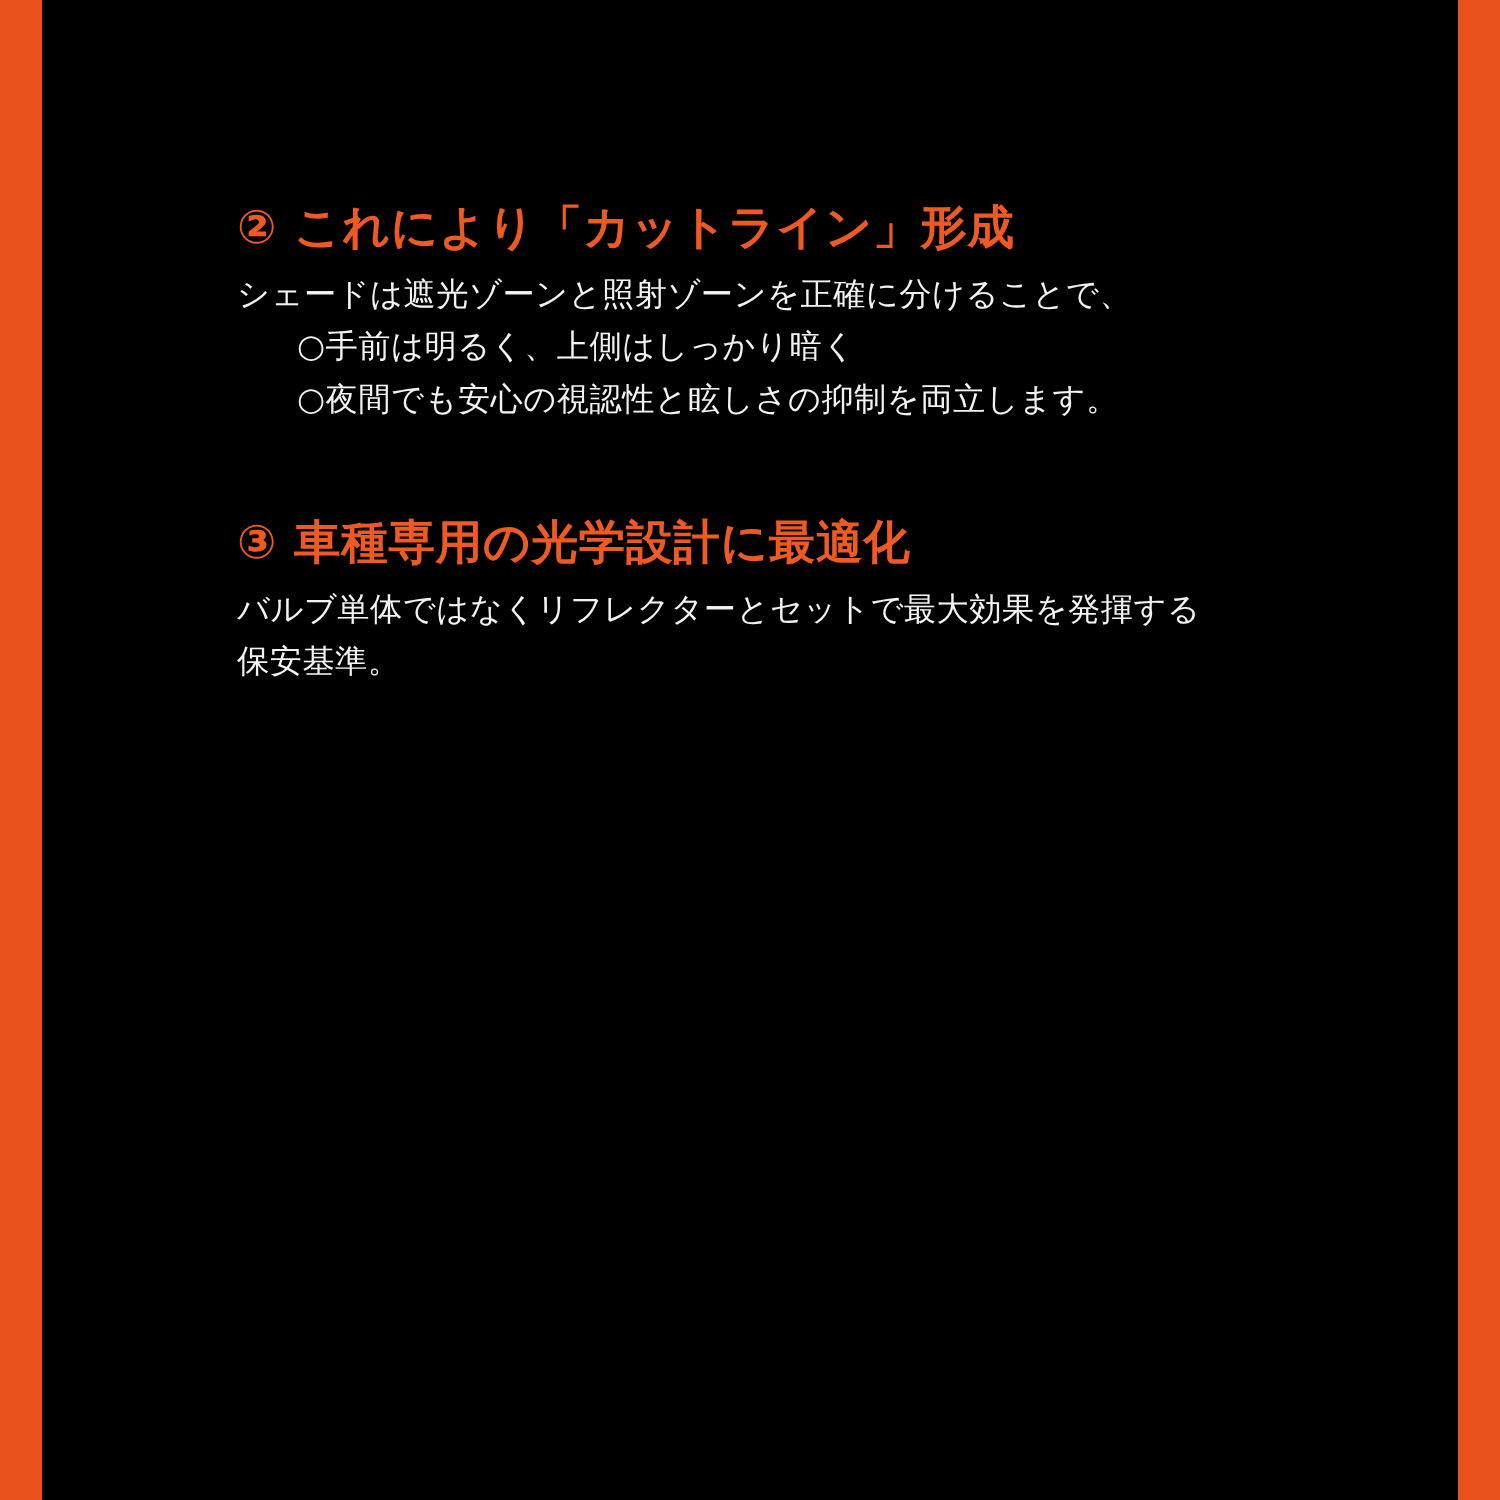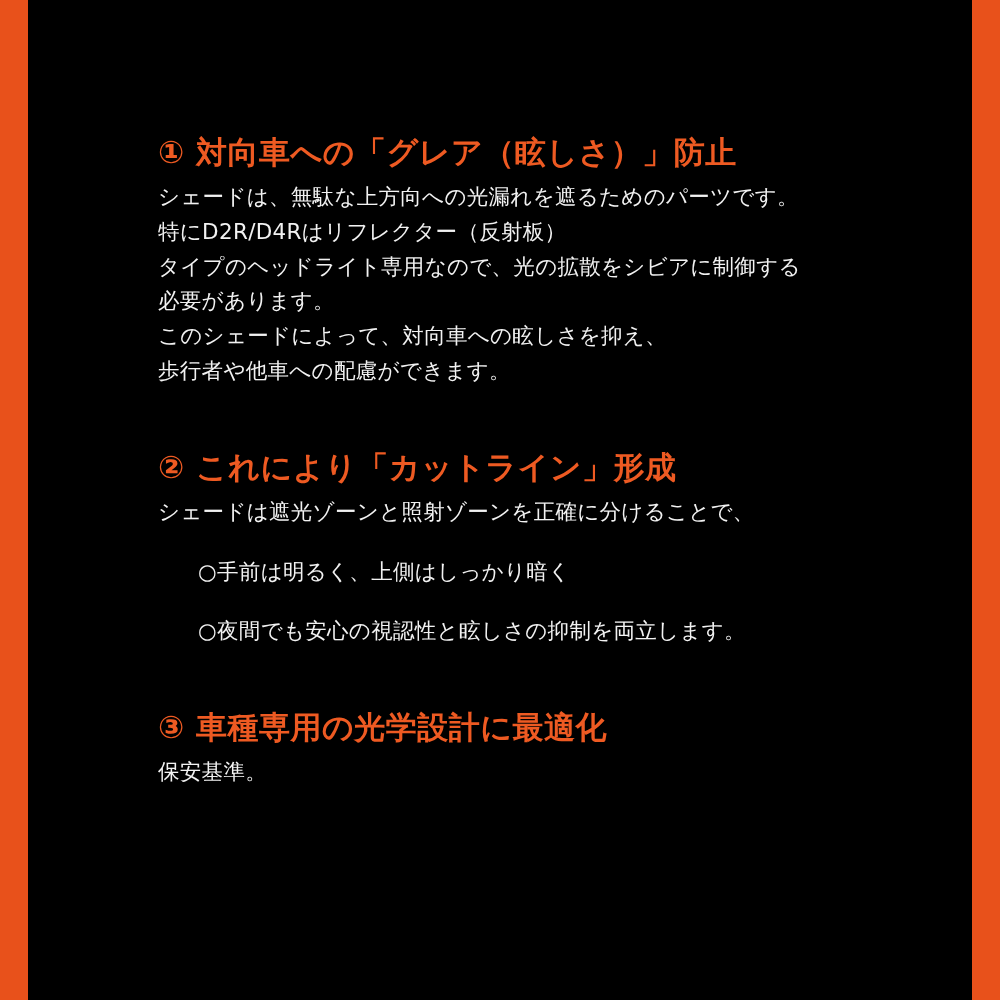--- a/index.html
+++ b/index.html
@@ -54,47 +54,38 @@
   }
   .body-line {
     color: #f2f2f2;
     font-size: 21.5px;
     line-height: 1.62;
     letter-spacing: 0.3px;
     white-space: nowrap;
   }
   .indent-1 {
     padding-left: 40px;
-    margin-top: 25px;
   }
 </style>
 </head>
 <body>
 
 <div class="page">
   <div class="inner">
     <div class="content">
 
-      <div class="section">
-        <div class="sec-head">① 対向車への「グレア（眩しさ）」防止</div>
-        <div class="body-line">シェードは、無駄な上方向への光漏れを遮るためのパーツです。</div>
-        <div class="body-line">特にD2R/D4Rはリフレクター（反射板）</div>
-        <div class="body-line">タイプのヘッドライト専用なので、光の拡散をシビアに制御する</div>
-        <div class="body-line">必要があります。</div>
-        <div class="body-line">このシェードによって、対向車への眩しさを抑え、</div>
-        <div class="body-line">歩行者や他車への配慮ができます。</div>
-      </div>
 
       <div class="section">
         <div class="sec-head">② これにより「カットライン」形成</div>
         <div class="body-line">シェードは遮光ゾーンと照射ゾーンを正確に分けることで、</div>
         <div class="body-line indent-1">○手前は明るく、上側はしっかり暗く</div>
         <div class="body-line indent-1">○夜間でも安心の視認性と眩しさの抑制を両立します。</div>
       </div>
 
       <div class="section">
         <div class="sec-head">③ 車種専用の光学設計に最適化</div>
+        <div class="body-line">バルブ単体ではなくリフレクターとセットで最大効果を発揮する</div>
         <div class="body-line">保安基準。</div>
       </div>
 
     </div>
   </div>
 </div>
 
 </body></html>

